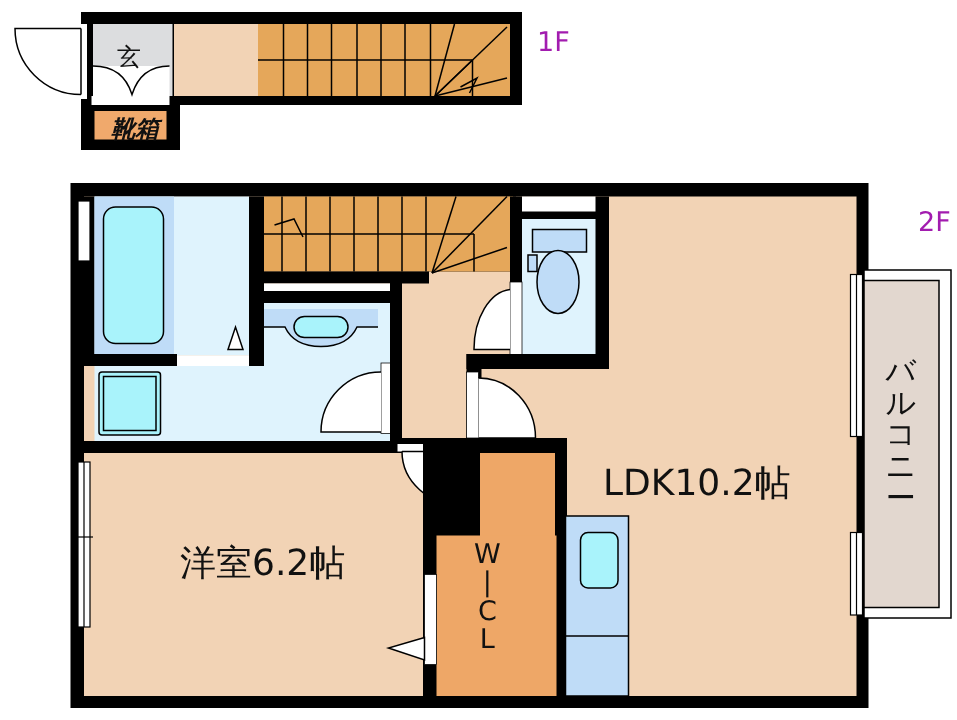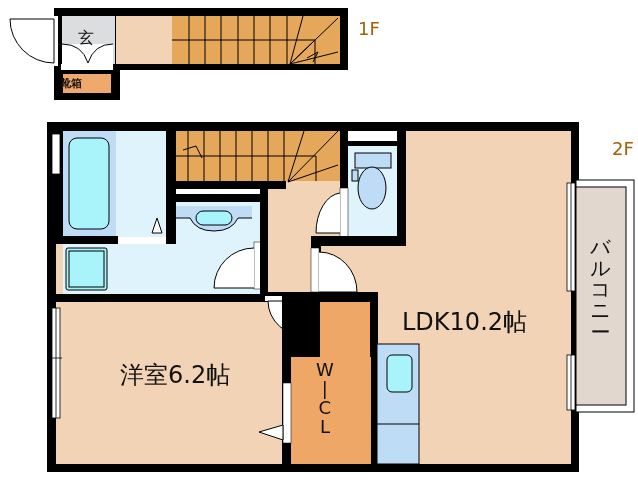--- a/index.html
+++ b/index.html
@@ -1,19 +1,19 @@
 <!DOCTYPE html>
 <html><head>
 <meta charset="utf-8">
 <style>
   html,body{margin:0;padding:0;background:#fff;}
   body{width:638px;height:480px;position:relative;overflow:hidden;font-family:"DejaVu Sans","Liberation Sans",sans-serif;}
   svg{position:absolute;left:0;top:0;}
   .lbl{position:absolute;color:#111;white-space:nowrap;}
-  .floor-tag{font-size:18px;color:#a16207;text-align:center;}
+  .floor-tag{font-size:18px;color:#a21caf;text-align:center;}
   .room-big{font-size:24px;}
   .vert{display:flex;flex-direction:column;align-items:center;line-height:1.05;}
 </style>
 </head>
 <body>
 
 <svg width="638" height="480" viewBox="0 0 638 480">
 
   <g>
 
@@ -145,21 +145,21 @@
     <line x1="571" y1="355" x2="571" y2="410" stroke="#000" stroke-width="0.8"></line>
 
     <rect x="576" y="180" width="58" height="232" fill="#fff" stroke="#000" stroke-width="1"></rect>
     <rect x="576" y="187" width="50" height="218" fill="#e2d7cf" stroke="#000" stroke-width="1"></rect>
   </g>
 </svg>
 
 <div class="lbl floor-tag" style="left:358px;top:18px;">1F</div>
 <div class="lbl floor-tag" style="left:588px;top:138px;margin-left:24px;">2F</div>
 <div class="lbl" style="left:78px;top:28px;font-size:16px;">玄</div>
-<div class="lbl" style="left:60px;top:76px;font-size:11px;font-weight:bold;">靴箱</div>
+<div class="lbl" style="left:74px;top:76px;font-size:16px;font-weight:bold;font-style:italic;">靴箱</div>
 <div class="lbl room-big" style="left:120px;top:359px;">洋室6.2帖</div>
 <div class="lbl room-big" style="left:402px;top:306px;">LDK10.2帖</div>
 
 <div class="lbl vert" style="left:316px;top:361px;font-size:18px;">
   <span>W</span>
   <span>|</span>
   <span>C</span>
   <span>L</span>
 </div>
 

